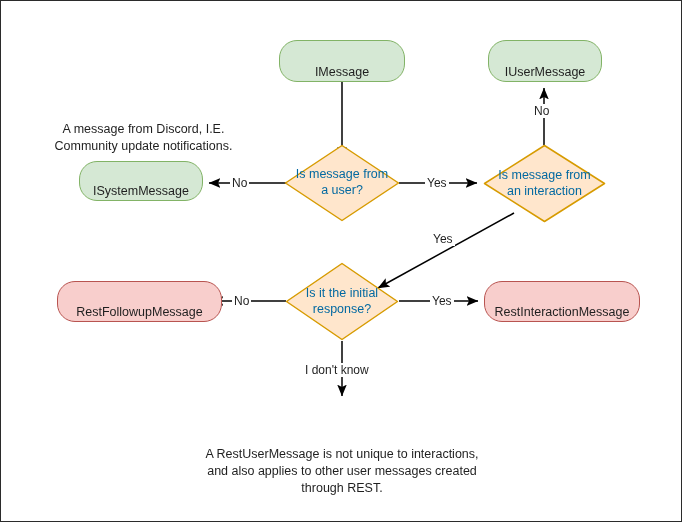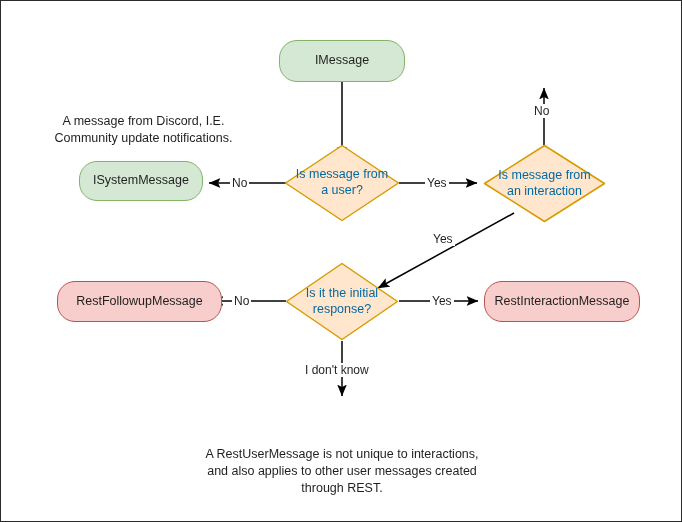--- a/index.html
+++ b/index.html
@@ -22,21 +22,21 @@
     left: 0;
     top: 0;
     width: 682px;
     height: 522px;
     pointer-events: none;
   }
   .node {
     position: absolute;
     box-sizing: border-box;
     display: flex;
-    align-items: center;
+    align-items: flex-end;
     justify-content: center;
     text-align: center;
     font-size: 12.5px;
     color: #1f1f1f;
     line-height: 1.25;
     border-radius: 18px;
     z-index: 3;
   }
   .node.green {
     background: #d5e8d4;
@@ -124,20 +124,23 @@
     <line x1="398" y1="300" x2="477" y2="300" stroke="#000000" stroke-width="1.5" marker-end="url(#arrow)"></line>
 
      RestUserMessage --&gt;
     <line x1="341" y1="340" x2="341" y2="395" stroke="#000000" stroke-width="1.5" marker-end="url(#arrow)"></line>
   </svg>
 
   <div class="node green" style="left:278px; top:39px; width:126px; height:42px;">
     <span>IMessage</span>
   </div>
 
+  <div class="node green" style="left:487px; top:39px; width:114px; height:42px;">
+    <span>IUserMessage</span>
+  </div>
 
   <div class="node green" style="left:78px; top:160px; width:124px; height:40px;">
     <span>ISystemMessage</span>
   </div>
 
   <div class="node red" style="left:40px; top:280px; width:165px; height:41px;margin-left:16px;">
     <span>RestFollowupMessage</span>
   </div>
 
   <div class="node red" style="left:483px; top:280px; width:156px; height:41px;">
@@ -176,20 +179,20 @@
   <div class="edge-label" style="left:531px; top:103px;">No</div>
 
   <div class="edge-label" style="left:430px; top:231px;">Yes</div>
 
   <div class="edge-label" style="left:231px; top:293px;">No</div>
 
   <div class="edge-label" style="left:429px; top:293px;">Yes</div>
 
   <div class="edge-label" style="left:302px; top:362px;">I don't know</div>
 
-  <div class="caption" style="left:45px; top:112px; width:195px;">A message from Discord, I.E.
+  <div class="caption" style="left:45px; top:120px; width:195px;">A message from Discord, I.E.
 Community update notifications.</div>
 
   <div class="caption" style="left:191px; top:445px; width:300px;">A RestUserMessage is not unique to interactions,
 and also applies to other user messages created
 through REST.</div>
 
 </div>
 
 </body></html>

